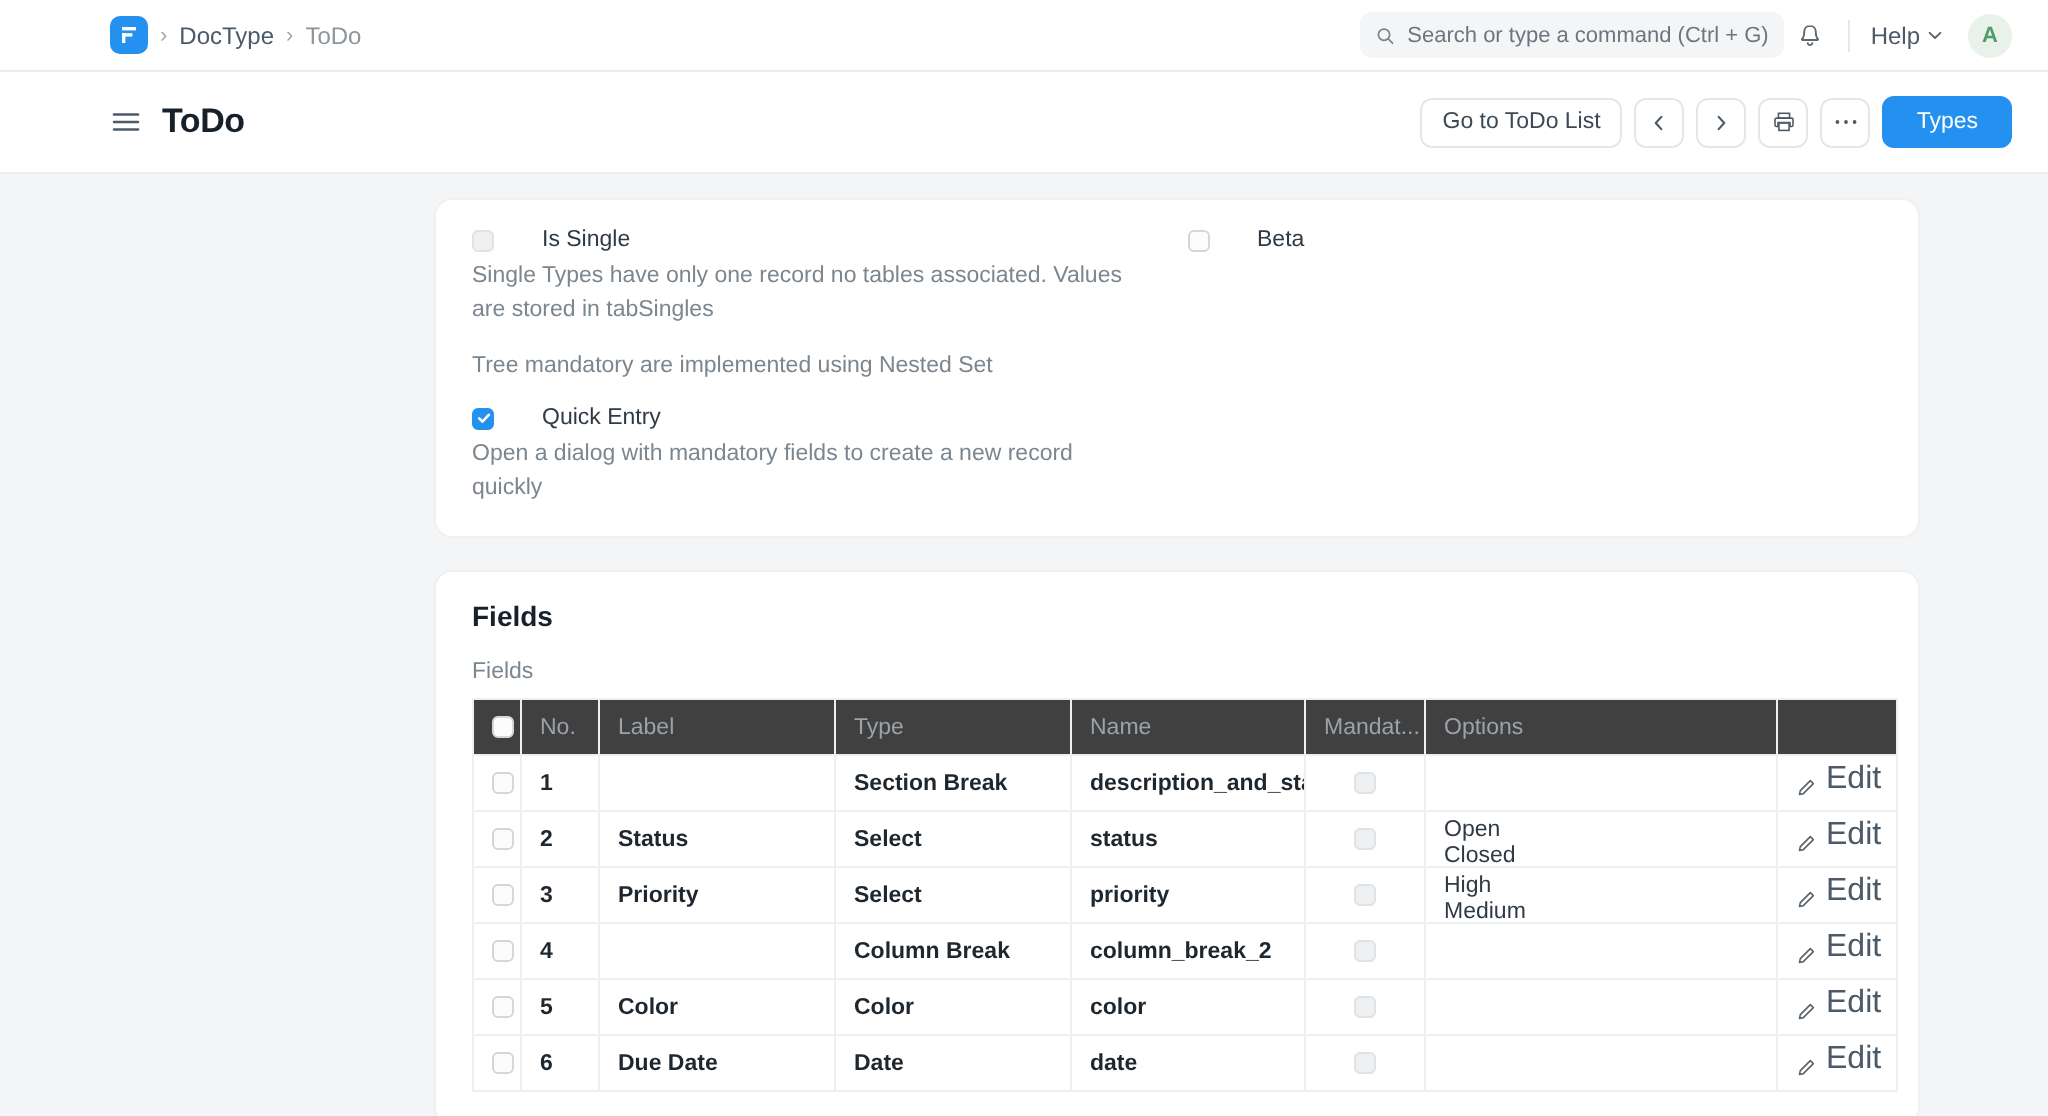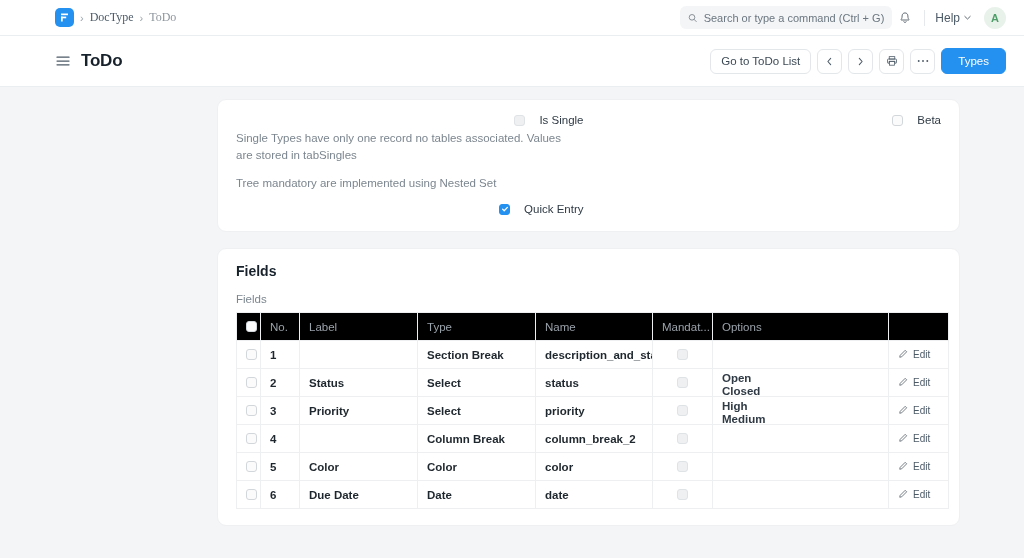--- a/index.html
+++ b/index.html
@@ -26,21 +26,21 @@
     border-radius: 5px;
     background: #2490ef;
     display: flex; align-items: center; justify-content: center;
     flex: 0 0 auto;
   }
   .brand-logo svg { display: block; }
   .crumb-sep {
     color: #9ba5ad; font-size: 11px; margin: 0 6px; user-select: none;
   }
   .crumb {
-    font-size: 12px; color: #4c5a67; text-decoration: none; white-space: nowrap; font-family: Liberation Serif, serif;
+    font-size: 12px; color: #4c5a67; text-decoration: none; white-space: nowrap;
   }
   .crumb.muted { color: #8d959d; }
 
   .nav-right {
     margin-left: auto;
     display: flex; align-items: center; gap: 0;
   }
   .searchbox {
     width: 212px; height: 23px;
     background: #f4f5f6;
@@ -115,21 +115,21 @@
     border-radius: 9px;
     border: 1px solid #eef0f2;
     padding: 14px 18px 16px 18px;
     margin-bottom: 16px;
   }
 
   
   .cbgrid { display: flex; }
   .cbcol { flex: 1; }
   .cbcol.right { padding-left: 10px; }
-  .cbrow { display: flex; align-items: center; gap: 14px; justify-content: flex-end; }
+  .cbrow { display: flex; align-items: center; gap: 24px; }
   .cbox {
     width: 11px; height: 11px; border-radius: 3px;
     border: 1px solid #d2d7db; background: #fbfbfc;
     flex: 0 0 auto; cursor: pointer;
     display: flex; align-items: center; justify-content: center;
   }
   .cbox.gray { background: #eef0f1; border-color: #dfe3e6; }
   .cbox.checked { background: #2490ef; border-color: #2490ef; }
   .cbox.checked svg { display: block; }
   .cblabel { font-size: 11.5px; color: #2f3a45; }
@@ -147,43 +147,43 @@
   table.grid th, table.grid td {
     border: 1px solid #edeff1;
     padding: 0 9px;
     height: 28px;
     text-align: left;
     vertical-align: middle;
     overflow: hidden;
   }
   table.grid th {
     font-size: 11.5px; font-weight: 400; color: #9aa2aa;
-    background: #000000;
+    background: #404040;
   }
   table.grid td { font-size: 11.5px; color: #1f272e; font-weight: 600; }
   td.num { font-weight: 400; color: #434d57; }
   .col-cb    { width: 24px; }
   .col-no    { width: 39px; }
   .col-label { width: 118px; margin-top: 28px; }
   .col-type  { width: 118px; }
   .col-name  { width: 117px; }
   .col-mand  { width: 60px; }
   .col-opt   { width: 176px; }
   .col-act   { width: 60px; }
   th.col-cb, td.col-cb, th.col-mand, td.col-mand { text-align: center; padding: 0; }
   td.col-mand .cbox, th.col-cb .cbox, td.col-cb .cbox { margin: 0 auto; }
   .opt-cell {
-    font-weight: 700; color: #2f3a45; font-size: 11.5px;
+    font-weight: 400; color: #2f3a45; font-size: 11.5px;
     line-height: 13px; max-height: 26px; overflow: hidden;
     padding-top: 2px;
   }
   .edit-cell { text-align: right; }
   .edit-btn {
-    display: inline-flex; align-items: flex-start; gap: 5px;
-    font-size: 10px; color: #4c5a67; font-weight: 400;
+    display: inline-flex; align-items: flex-end; gap: 5px;
+    font-size: 16px; color: #4c5a67; font-weight: 400;
     background: none; border: none; cursor: pointer;
   }
 </style>
 </head>
 <body>
 
 <div class="navbar">
   <div class="brand-logo">
     <svg width="11" height="11" viewBox="0 0 11 11" aria-hidden="true">
       <rect x="2" y="1.5" width="7" height="1.7" fill="#ffffff"></rect>
@@ -283,20 +283,21 @@
           <div class="cbdesc tight">Tree mandatory are implemented using Nested Set</div>
 
           <div class="cbrow">
             <span class="cbox checked">
               <svg width="8" height="8" viewBox="0 0 10 10">
                 <path d="M2 5.2l2 2 4-4.2" fill="none" stroke="#ffffff" stroke-width="1.6" stroke-linecap="round" stroke-linejoin="round"></path>
               </svg>
             </span>
             <span class="cblabel">Quick Entry</span>
           </div>
+          <div class="cbdesc" style="margin-bottom:0">Open a dialog with mandatory fields to create a new record quickly</div>
         </div>
 
         <div class="cbcol right">
           <div class="cbrow">
             <span class="cbox"></span>
             <span class="cblabel">Beta</span>
           </div>
         </div>
       </div>
     </div>

